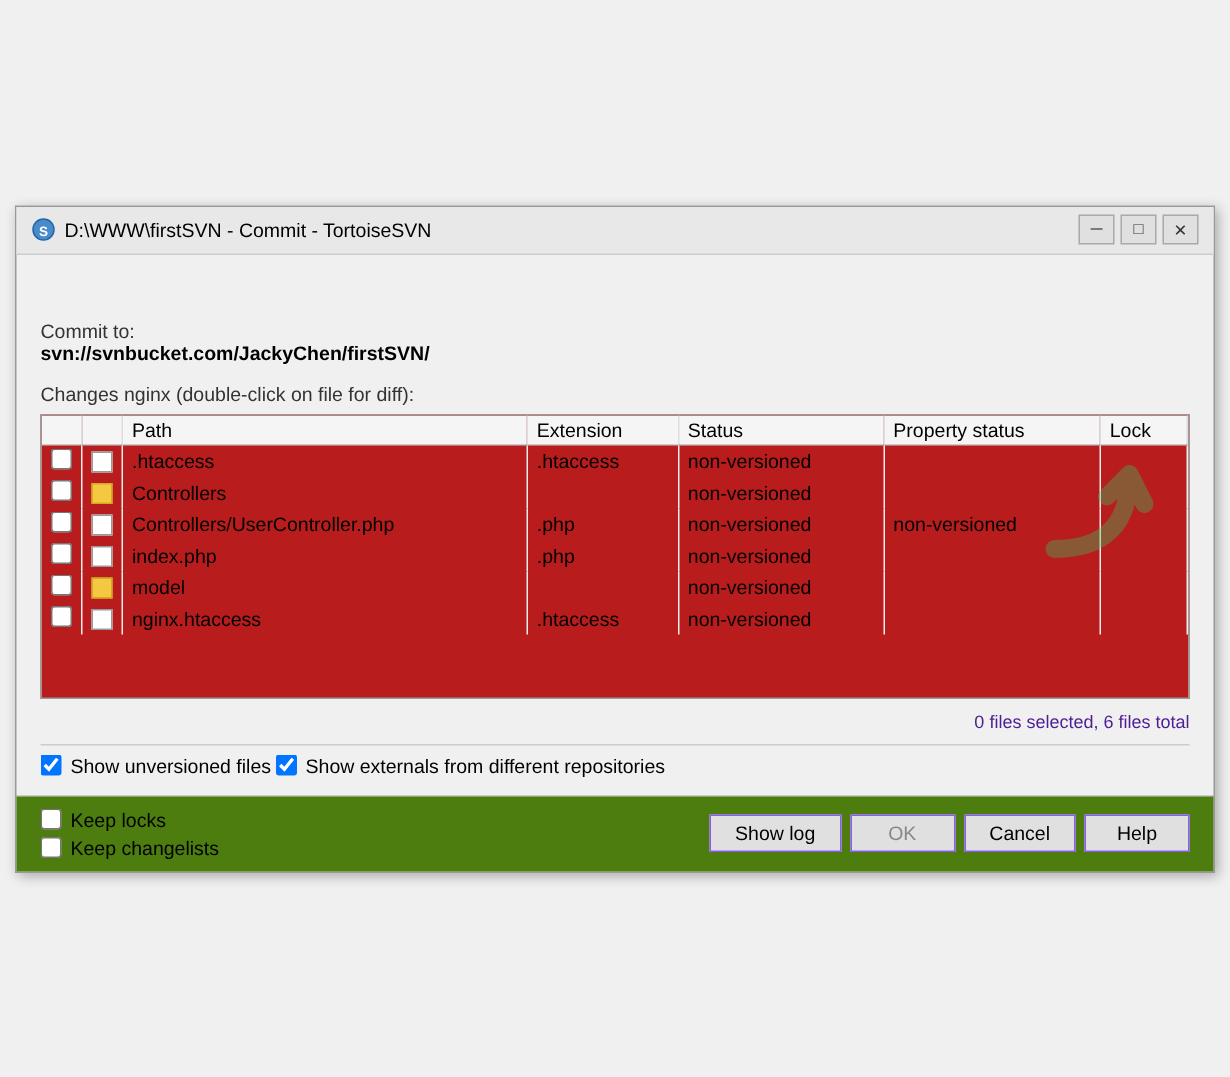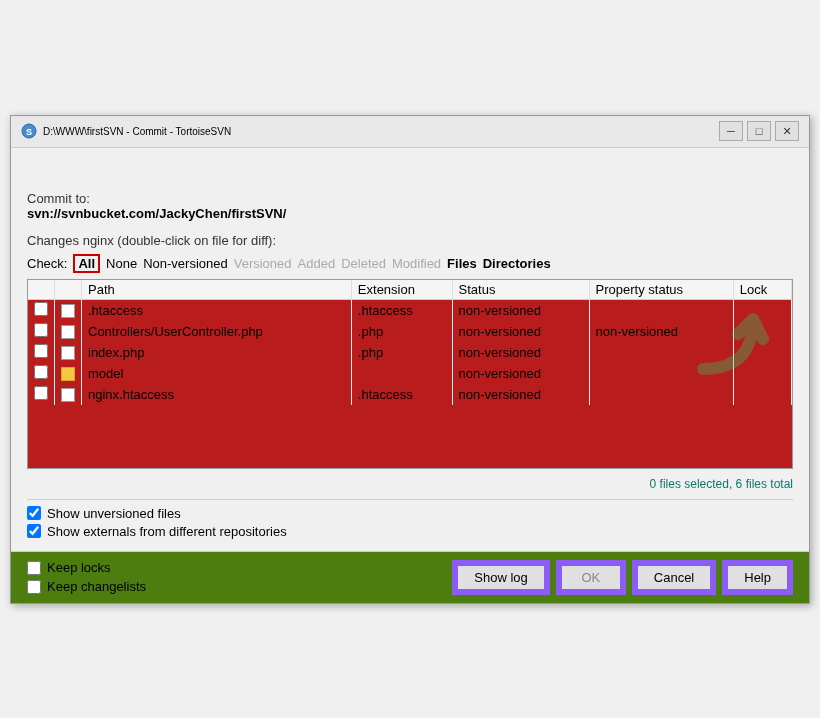--- a/index.html
+++ b/index.html
@@ -34,21 +34,21 @@
     .titlebar-left {
       display: flex;
       align-items: center;
       gap: 6px;
     }
     .titlebar-icon {
       width: 16px;
       height: 16px;
     }
     .titlebar-title {
-      font-size: 10px;
+      font-size: 13px;
       color: #000;
     }
     .titlebar-controls {
       display: flex;
       gap: 4px;
     }
     .titlebar-btn {
       width: 24px;
       height: 20px;
       border: 1px solid #aaa;
@@ -169,27 +169,27 @@
     }
 
     .table-container {
       position: relative;
     }
 
     .status-row {
       display: flex;
       justify-content: flex-end;
       font-size: 12px;
-      color: #0f766e;
+      color: #4c1d95;
       padding-top: 2px;
     }
 
     .options-section {
       display: flex;
-      flex-direction: column;
+      flex-direction: row;
       gap: 3px;
       border-top: 1px solid #ccc;
       padding-top: 6px;
     }
     .option-item {
       display: flex;
       align-items: center;
       gap: 6px;
       font-size: 13px;
     }
@@ -207,21 +207,21 @@
       display: flex;
       flex-direction: column;
       gap: 4px;
     }
     .bottom-right {
       display: flex;
       gap: 6px;
     }
     .bottom-btn {
       padding: 4px 16px;
-      border: 6px solid #8b5cf6;
+      border: 1px solid #8b5cf6;
       background: #e0e0e0;
       cursor: pointer;
       font-size: 13px;
       min-width: 70px;
     }
     .bottom-btn.ok-btn { color: #888; }
   </style>
 </head>
 <body>
 
@@ -246,32 +246,20 @@
 
     <div class="commit-to-section">
       <div class="commit-to-label">Commit to:</div>
       <div class="commit-to-url">svn://svnbucket.com/JackyChen/firstSVN/</div>
     </div>
 
 
     <div class="changes-section">
       <div class="changes-label">Changes nginx (double-click on file for diff):</div>
 
-      <div class="check-row">
-        <span class="check-label">Check:</span>
-        <span class="check-link active" style="border:2px solid #cc0000; padding:0 3px; font-weight:bold;">All</span>
-        <span class="check-link">None</span>
-        <span class="check-link">Non-versioned</span>
-        <span class="check-link greyed" style="color:#aaa;">Versioned</span>
-        <span class="check-link greyed" style="color:#aaa;">Added</span>
-        <span class="check-link greyed" style="color:#aaa;">Deleted</span>
-        <span class="check-link greyed" style="color:#aaa;">Modified</span>
-        <span class="check-link bold" style="font-weight:bold;">Files</span>
-        <span class="check-link bold" style="font-weight:bold;">Directories</span>
-      </div>
 
       <div class="table-container" style="position:relative;">
         <div class="files-table-wrapper">
           <table class="files-table">
             <thead>
               <tr>
                 <th style="width:20px;"></th>
                 <th style="width:14px;"></th>
                 <th>Path</th>
                 <th>Extension</th>
@@ -285,20 +273,29 @@
                   <td><input type="checkbox" style="width: 14px; height: 14px;"></td>
                   <td><span style="display: inline-block; width: 14px; height: 14px; border: 1px solid rgb(153, 153, 153); vertical-align: middle; background: white;"></span></td>
                   <td>.htaccess</td>
                   <td>.htaccess</td>
                   <td>non-versioned</td>
                   <td></td>
                   <td></td>
                 </tr>
                 <tr>
                   <td><input type="checkbox" style="width: 14px; height: 14px;"></td>
+                  <td><span style="display: inline-block; width: 14px; height: 14px; border: 1px solid rgb(212, 168, 32); vertical-align: middle; background: rgb(245, 200, 66);"></span></td>
+                  <td>Controllers</td>
+                  <td></td>
+                  <td>non-versioned</td>
+                  <td></td>
+                  <td></td>
+                </tr>
+                <tr>
+                  <td><input type="checkbox" style="width: 14px; height: 14px;"></td>
                   <td><span style="display: inline-block; width: 14px; height: 14px; border: 1px solid rgb(153, 153, 153); vertical-align: middle; background: white;"></span></td>
                   <td>Controllers/UserController.php</td>
                   <td>.php</td>
                   <td>non-versioned</td>
                   <td>non-versioned</td>
                   <td></td>
                 </tr>
                 <tr>
                   <td><input type="checkbox" style="width: 14px; height: 14px;"></td>
                   <td><span style="display: inline-block; width: 14px; height: 14px; border: 1px solid rgb(153, 153, 153); vertical-align: middle; background: white;"></span></td>

